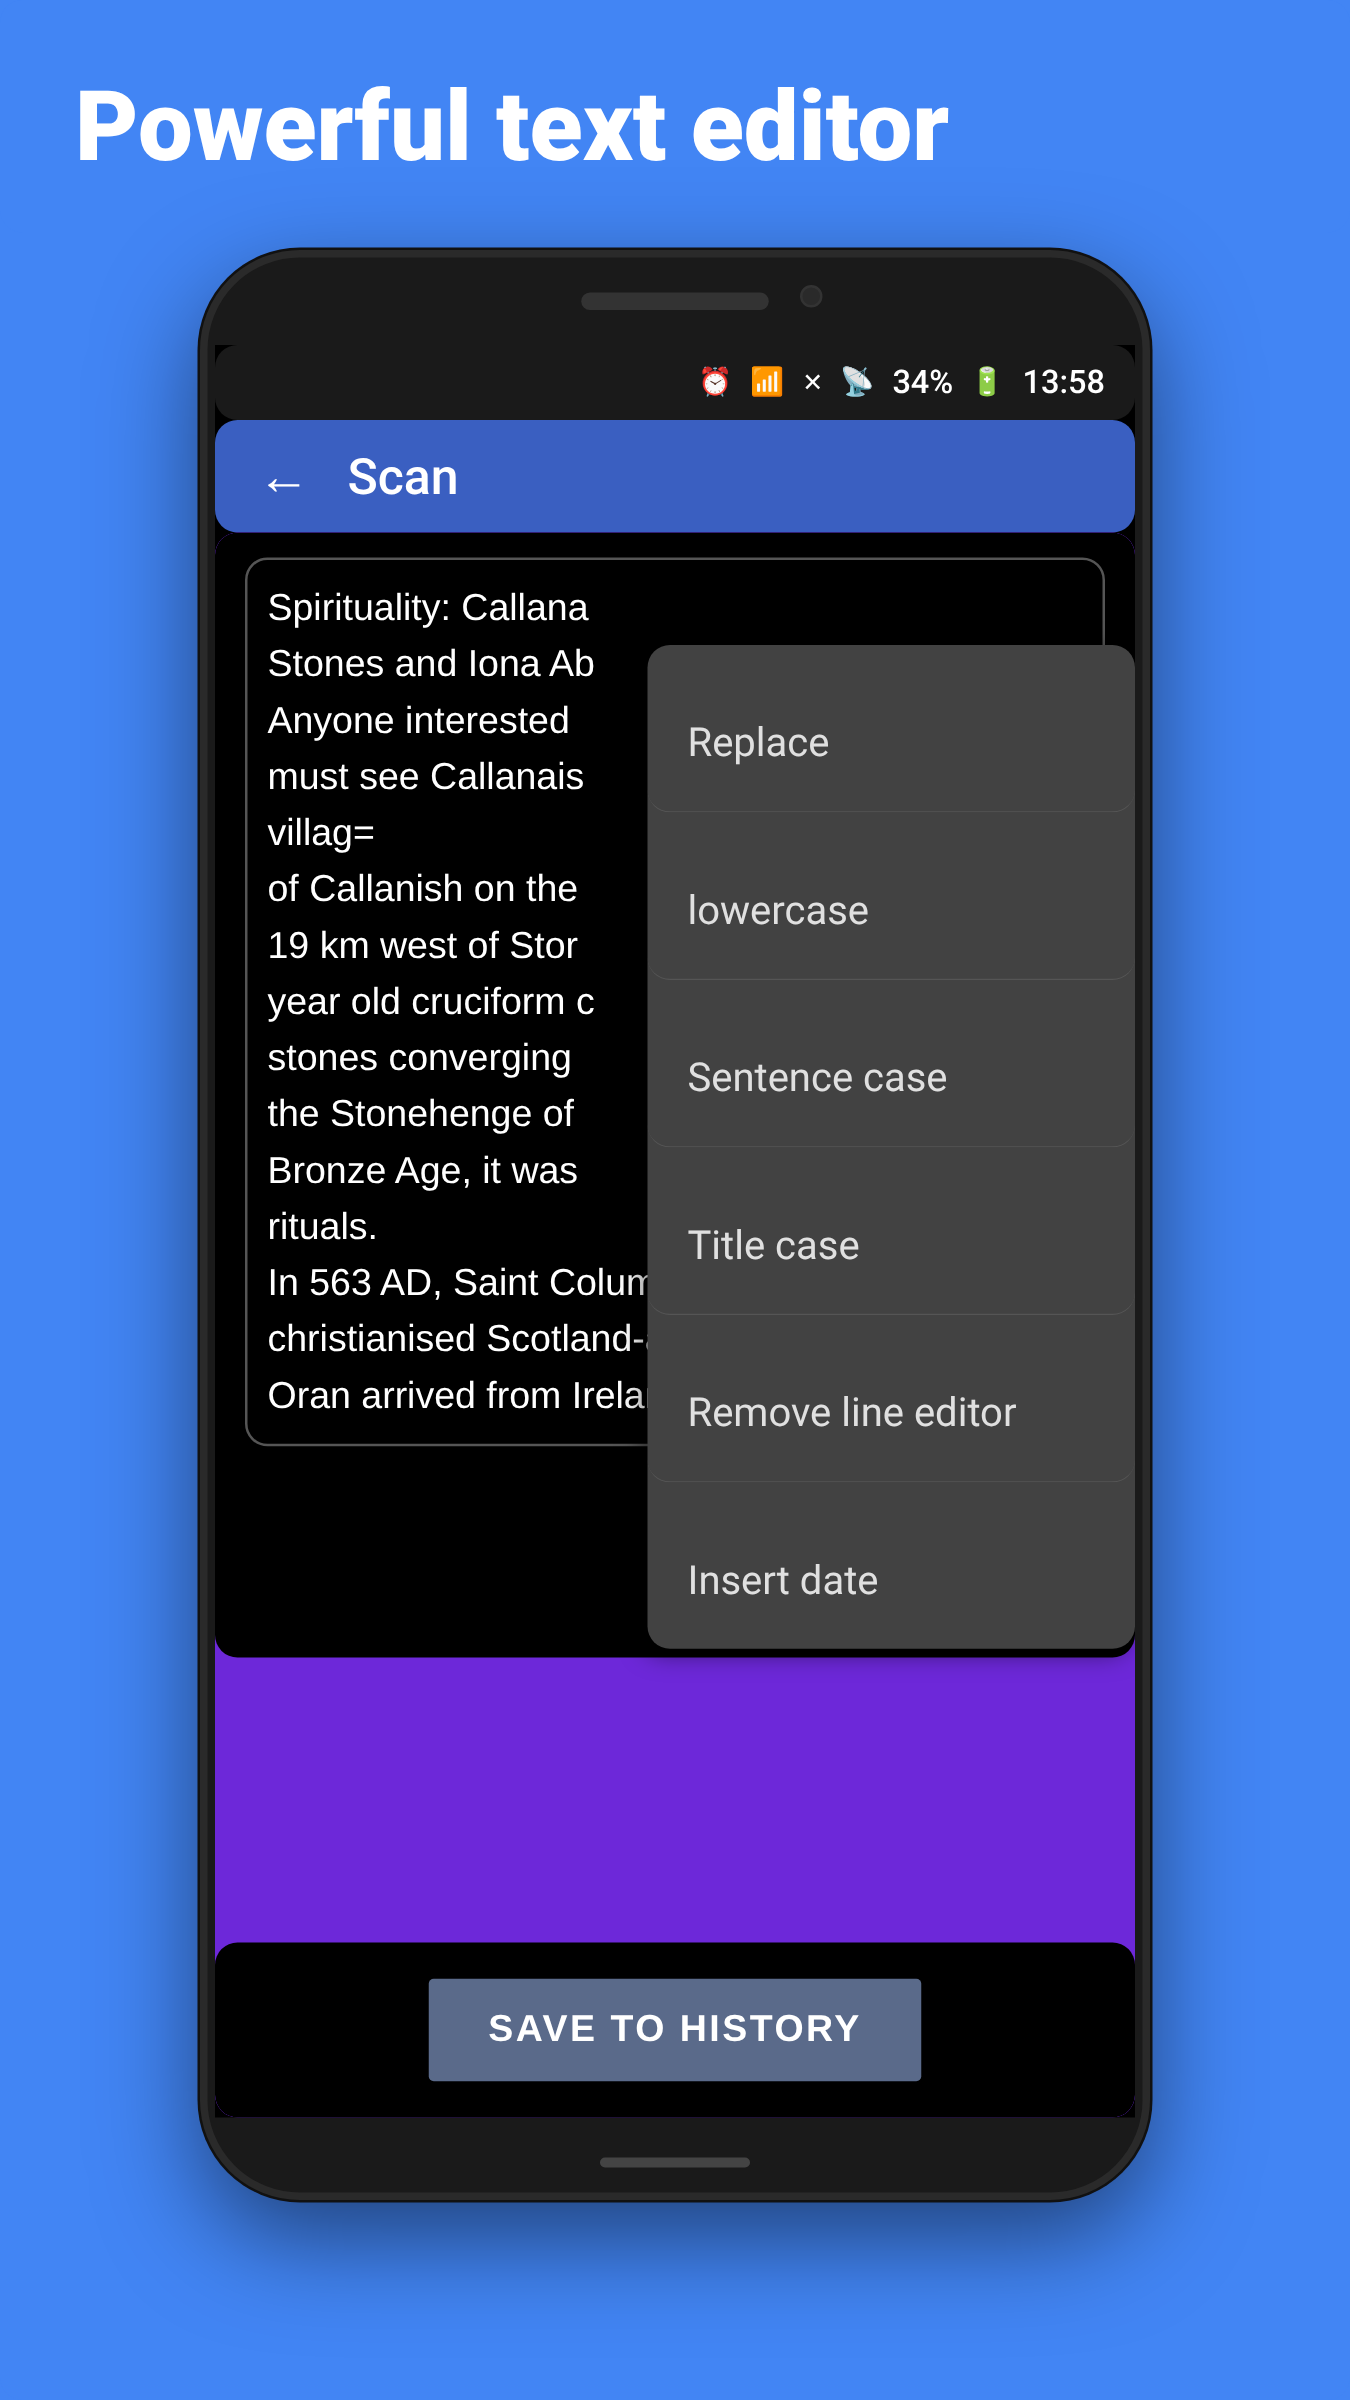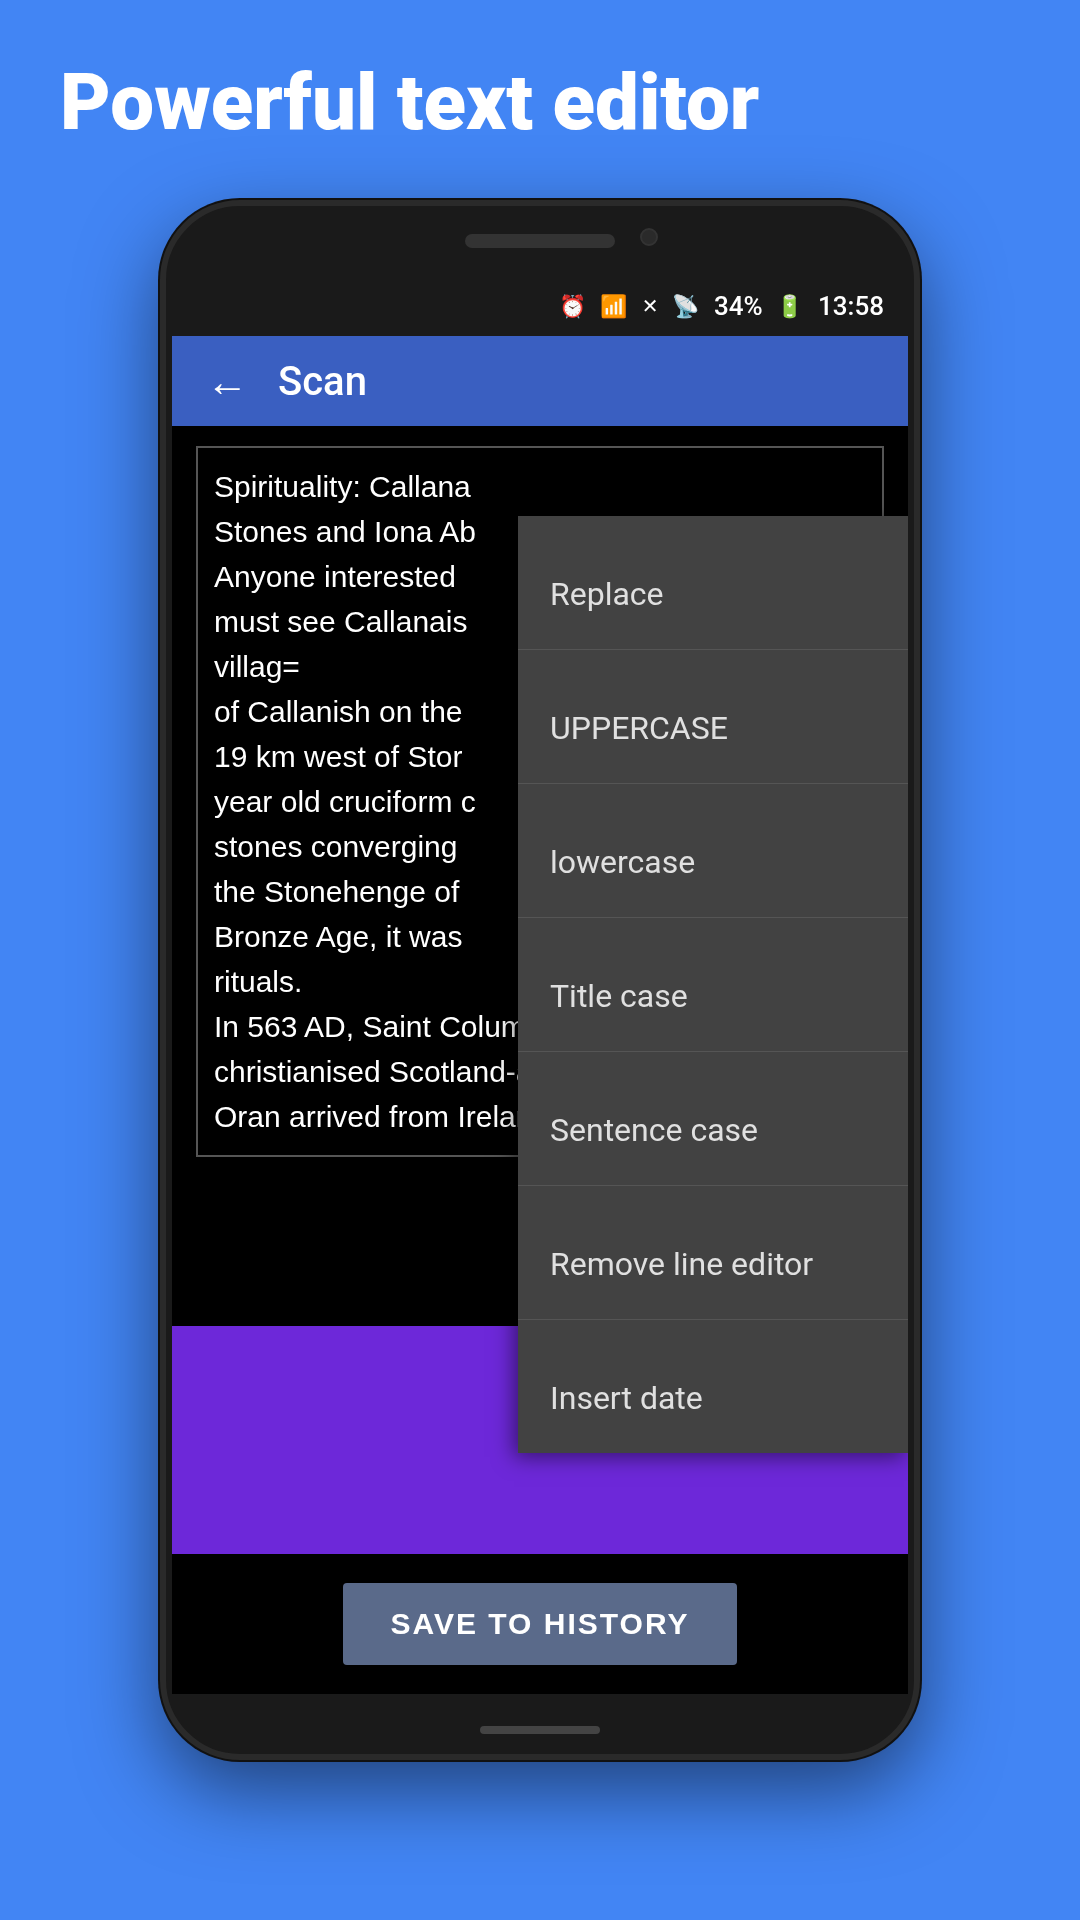--- a/index.html
+++ b/index.html
@@ -1,15 +1,15 @@
 <!DOCTYPE html>
 <html><head>
   <meta charset="utf-8">
   <style>
-    * { margin: 0; padding: 0; box-sizing: border-box; }
+    * { margin: 0; padding: 0; box-sizing: border-box; border-radius: 18px; }
 
     body {
       width: 1080px;
       height: 1920px;
       background-color: #4285f4;
       font-family: 'Roboto', Arial, sans-serif;
       overflow: hidden;
       position: relative;
     }
 
@@ -274,30 +274,27 @@
             <div class="editor-box">
               <div class="editor-text">Spirituality: Callana<br>Stones and Iona Ab<br>Anyone interested<br>must see Callanais<br>villag=<br>of Callanish on the<br>19 km west of Stor<br>year old cruciform c<br>stones converging<br>the Stonehenge of<br>Bronze Age, it was<br>rituals.<br>In 563 AD, Saint Columba - the man who christianised Scotland-and his companion Saint Oran arrived from Ireland</div>
             </div>
           </div>
 
           <div class="dropdown-menu">
             <div class="dropdown-item">
               <span>Replace</span>
             </div>
             <div class="dropdown-item">
-              <span>UPPERCASE</span>
-            </div>
-            <div class="dropdown-item">
               <span>lowercase</span>
             </div>
             <div class="dropdown-item">
+              <span>Sentence case</span>
+            </div>
+            <div class="dropdown-item">
               <span>Title case</span>
-            </div>
-            <div class="dropdown-item">
-              <span>Sentence case</span>
             </div>
             <div class="dropdown-item">
               <span>Remove line editor</span>
             </div>
             <div class="dropdown-item">
               <span>Insert date</span>
             </div>
           </div>
 
           <div class="bottom-area">

